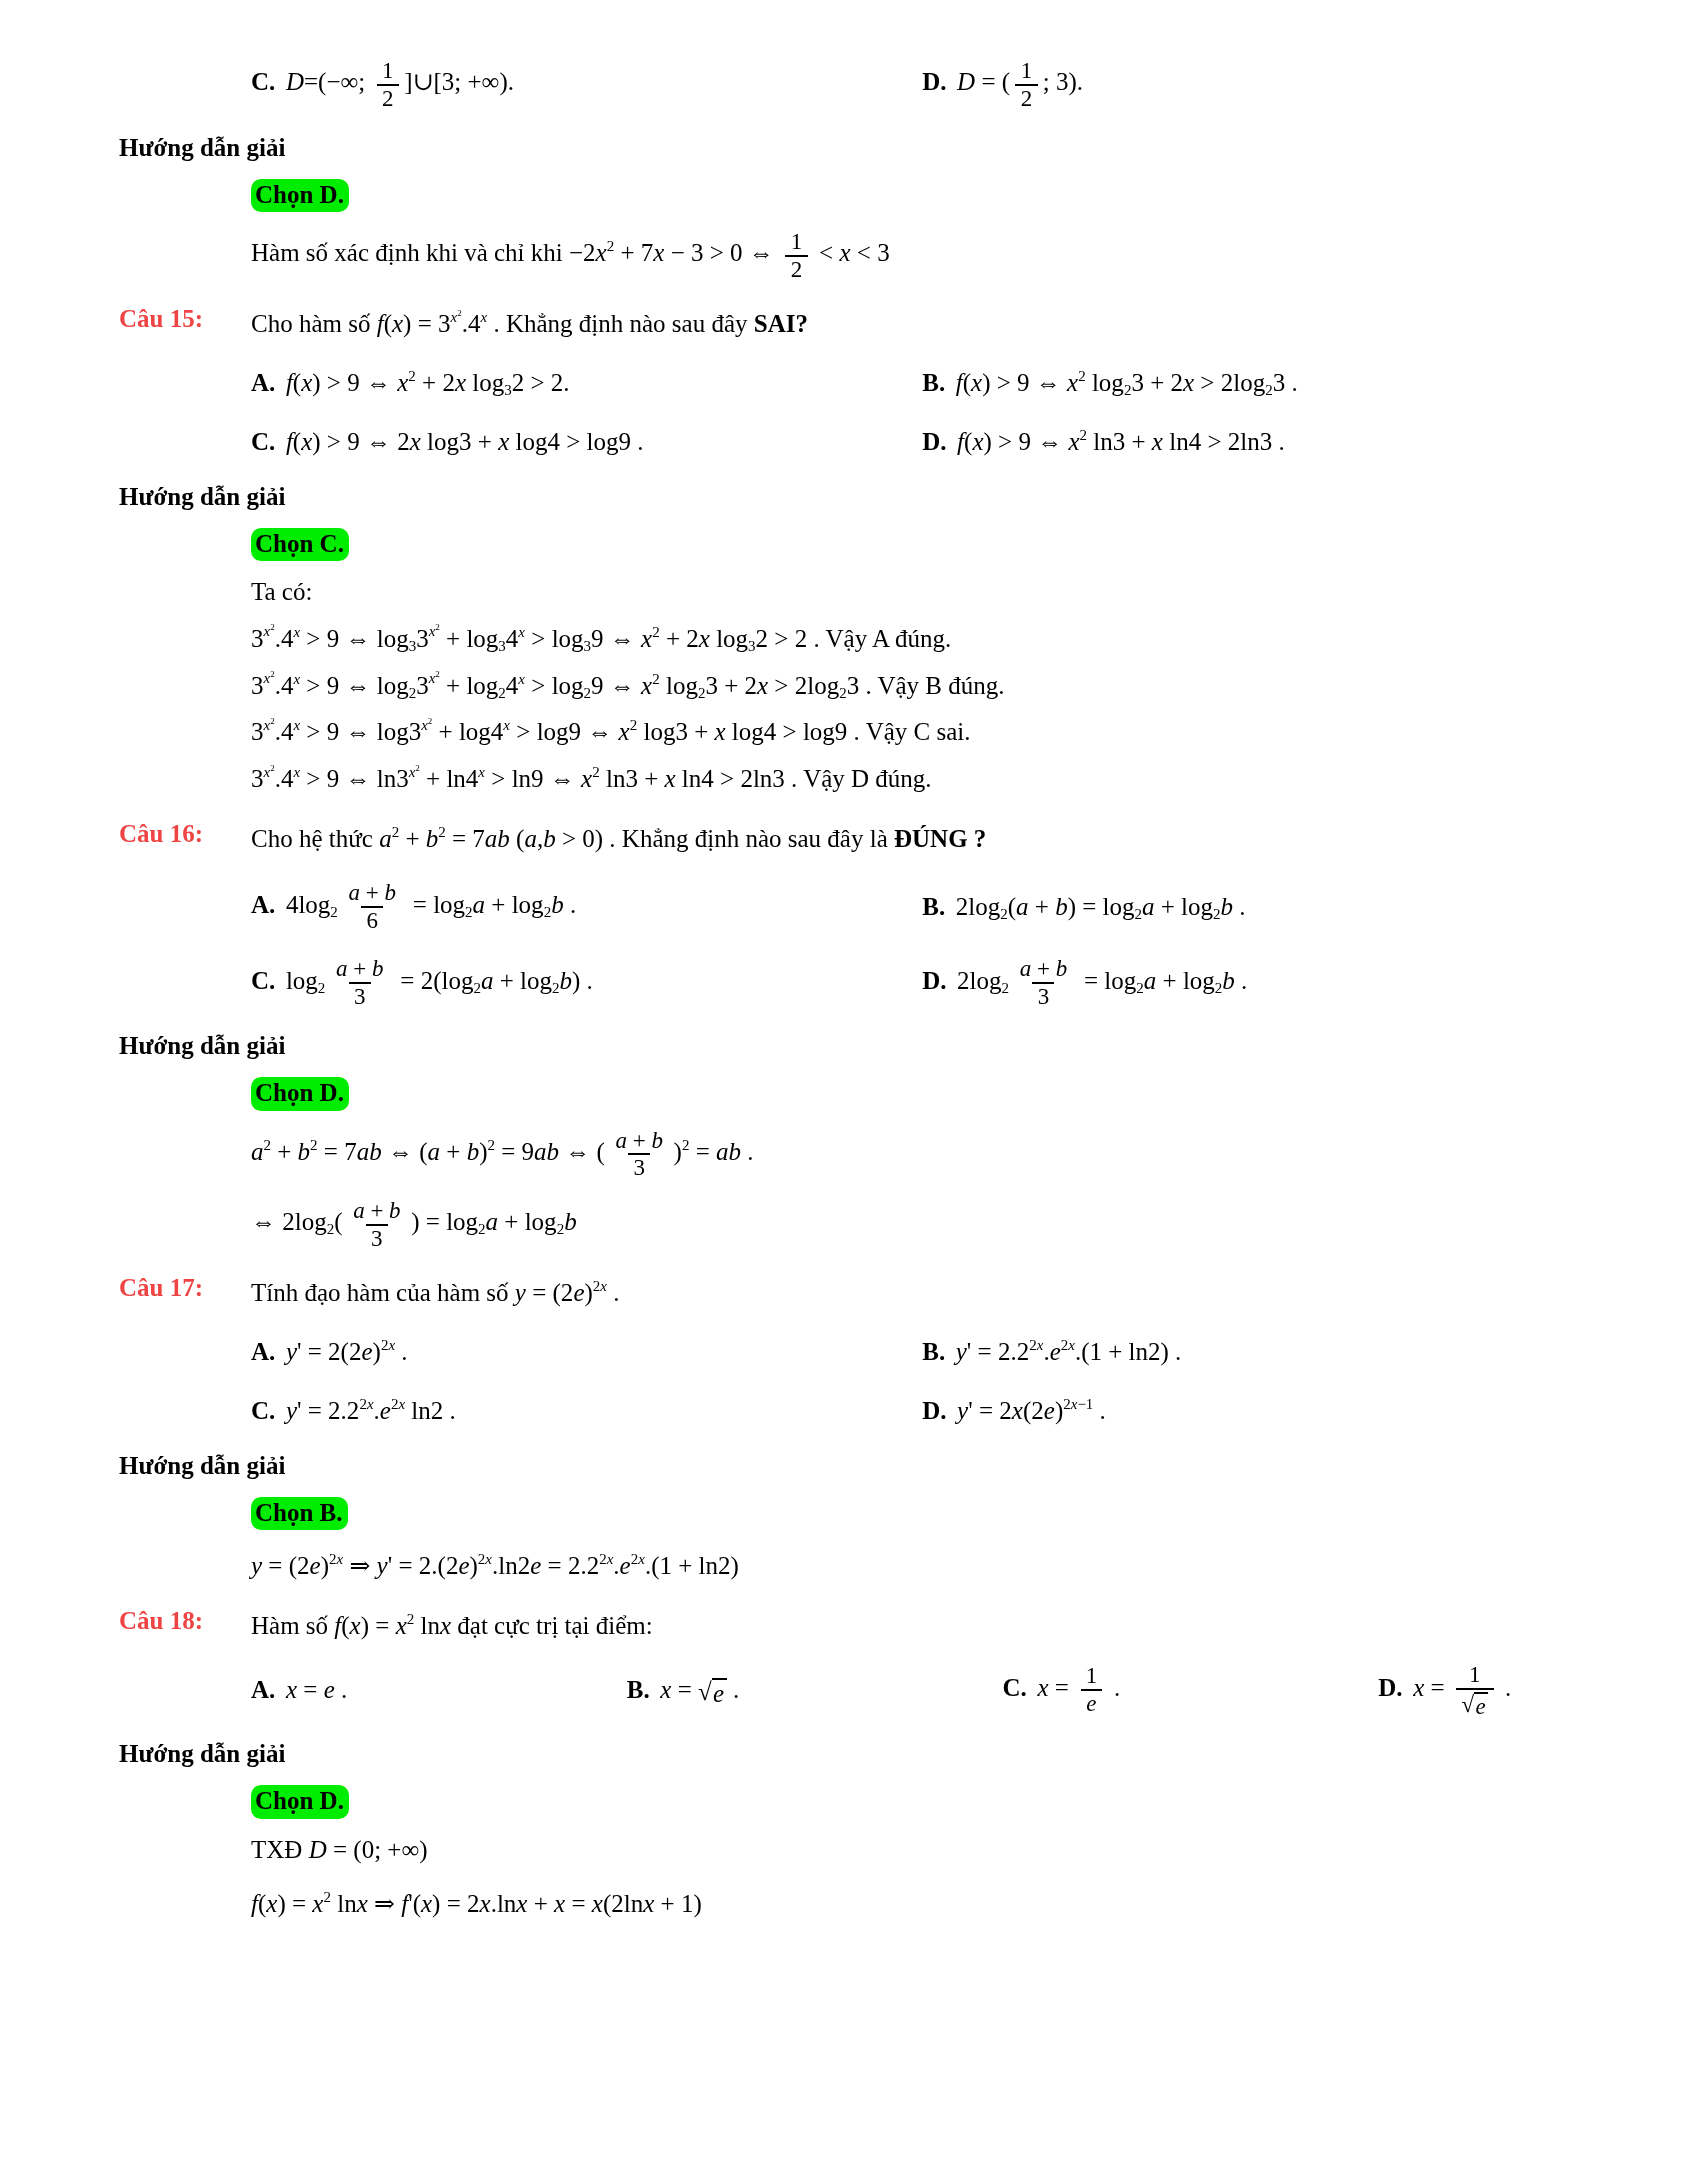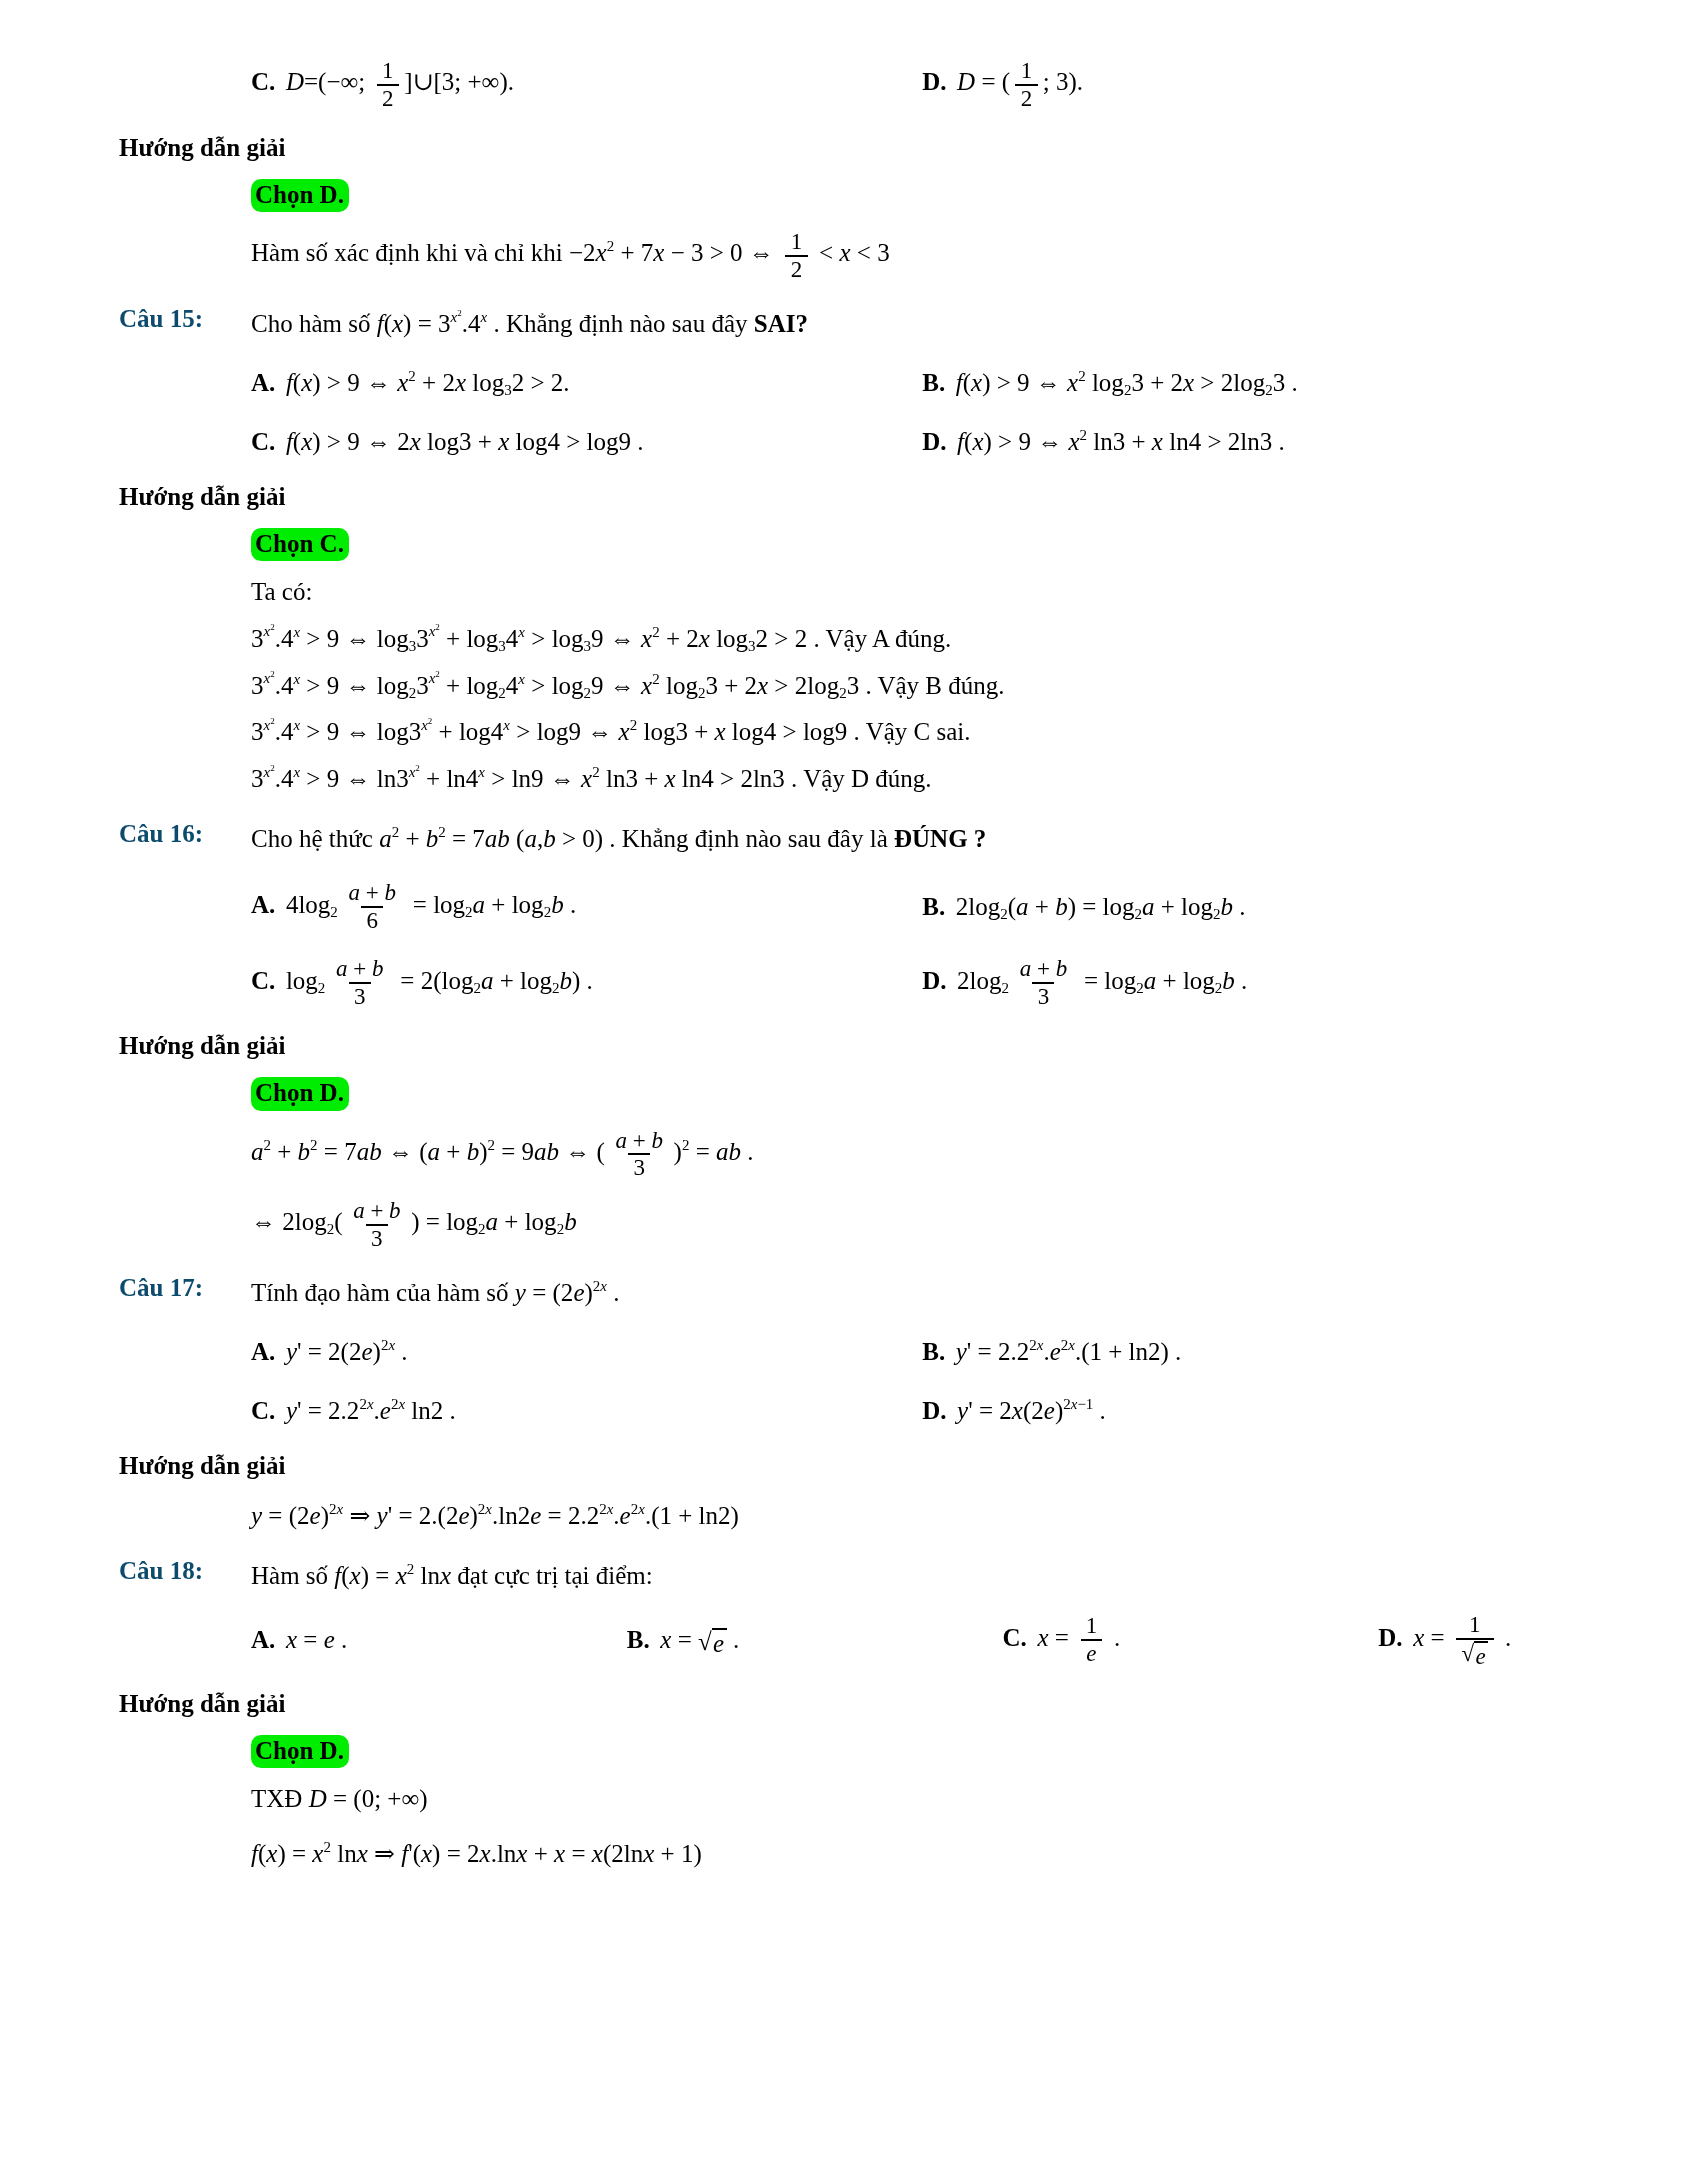--- a/index.html
+++ b/index.html
@@ -6,21 +6,21 @@
   body{
     width:1687px;height:2183px;
     font-family:"Liberation Serif","DejaVu Serif",serif;
     font-size:25px;color:#000;
   }
   .page{box-sizing:border-box;width:1687px;height:2183px;overflow:hidden;
         padding:58px 93px 0 119px;}
   section{display:block;}
   
   .qhead{display:flex;align-items:flex-start;margin:22.5px 0 6.6px 0;}
-  .qlabel{flex:0 0 132px;font-weight:bold;color:#0c4a6e;}
+  .qlabel{flex:0 0 132px;font-weight:bold;color:#ef4444;}
   .qtext{flex:1;line-height:1.5;}
   
   .optrow{display:grid;margin:22.5px 0 22.5px 132px;align-items:center;column-gap:6.6px;gap:40px;}
   .optrow.two{grid-template-columns:47% 53%;}
   .optrow.four{grid-template-columns:25% 25% 25% 25%;margin-top:18px;}
   .optrow.top{margin-top:0;}
   .opt{white-space:nowrap;line-height:1.45;}
   .ol{font-weight:bold;margin-right:10.6px;}
   
   .guide{text-align:left;font-weight:bold;margin:20px 0 17px 0;}
@@ -139,20 +139,23 @@
     </div>
     <div class="optrow two">
       <div class="opt m"><b class="ol">A.</b><span class="m"><i>y</i>' = 2(2<i>e</i>)<sup>2<i>x</i></sup> .</span></div>
       <div class="opt m"><b class="ol">B.</b><span class="m"><i>y</i>' = 2.2<sup>2<i>x</i></sup>.<i>e</i><sup>2<i>x</i></sup>.(1 + ln2) .</span></div>
     </div>
     <div class="optrow two">
       <div class="opt m"><b class="ol">C.</b><span class="m"><i>y</i>' = 2.2<sup>2<i>x</i></sup>.<i>e</i><sup>2<i>x</i></sup> ln2 .</span></div>
       <div class="opt m"><b class="ol">D.</b><span class="m"><i>y</i>' = 2<i>x</i>(2<i>e</i>)<sup>2<i>x</i>−1</sup> .</span></div>
     </div>
     <div class="guide">Hướng dẫn giải</div>
+    <div class="chonwrap">
+      <span class="hl">Chọn B.</span>
+    </div>
     <div class="sol m"><i>y</i> = (2<i>e</i>)<sup>2<i>x</i></sup> ⇒ <i>y</i>' = 2.(2<i>e</i>)<sup>2<i>x</i></sup>.ln2<i>e</i> = 2.2<sup>2<i>x</i></sup>.<i>e</i><sup>2<i>x</i></sup>.(1 + ln2)</div>
   </section>
 
   <section>
     <div class="qhead">
       <span class="qlabel">Câu 18:</span>
       <span class="qtext m">Hàm số <i>f</i>(<i>x</i>) = <i>x</i><sup>2</sup> ln<i>x</i> đạt cực trị tại điểm:</span>
     </div>
     <div class="optrow four">
       <div class="opt m"><b class="ol">A.</b><span class="m"><i>x</i> = <i>e</i> .</span></div>

